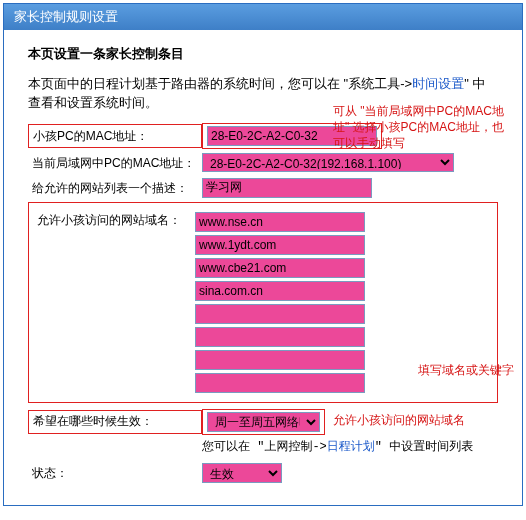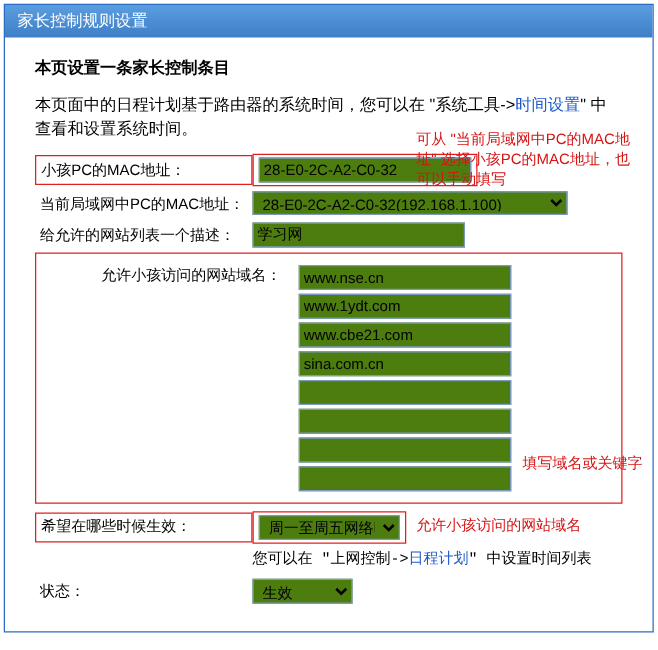--- a/index.html
+++ b/index.html
@@ -41,35 +41,35 @@
   .label-col {
     width: 174px;
     padding: 2px 4px;
   }
   .field-col { flex: 1; display: flex; align-items: center; }
   input[type="text"], select {
     font-family: inherit;
     font-size: 12px;
     border: 1px solid #7a9ac0;
     padding: 2px 3px;
-    background: #4d7c0f;
+    background: #ec4899;
   }
   .mac-input { width: 170px; }
   .mac-select { width: 252px; height: 19px; }
   .desc-input { width: 170px; }
   .domain-input { width: 170px; margin-left: 6px; }
   .sched-select { width: 113px; height: 20px; }
   .status-select { width: 80px; height: 20px; }
   .domain-group {
     border: 1px solid #e02020;
     padding: 6px 4px 6px 4px;
     margin-top: 2px;
     display: flex;
   }
-  .domain-label { width: 156px; padding: 2px 4px; margin-left: 44px; }
+  .domain-label { width: 156px; padding: 2px 4px; }
   .domain-list { flex: 1; }
   .domain-list input { display: block; margin: 3px 0 3px 6px; }
   .annot {
     color: #d61414;
     font-size: 12px;
     position: absolute;
     line-height: 1.35;
   }
   .annot-mac { left: 305px; top: -20px; width: 180px; }
   .annot-domain { left: 390px; top: 160px; width: 120px; }

